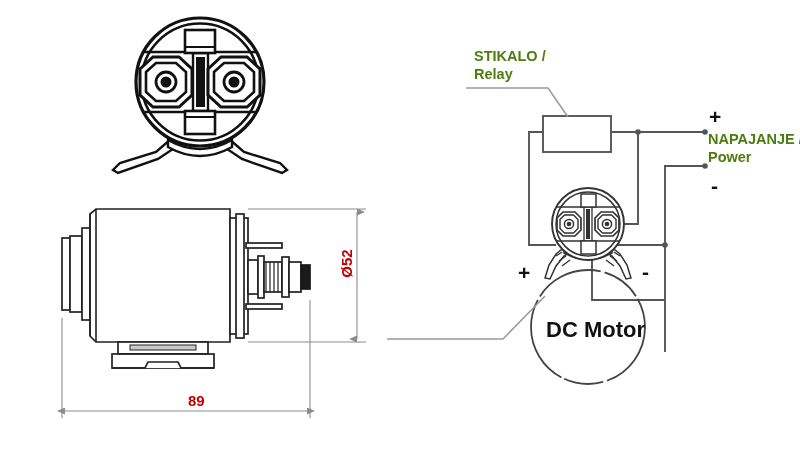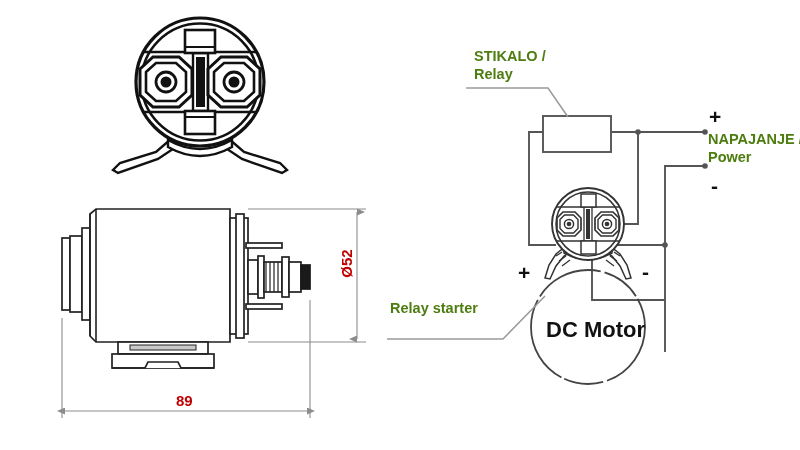--- a/index.html
+++ b/index.html
@@ -215,29 +215,28 @@
 
   <g stroke="#9a9a9a" stroke-width="1.5" fill="none">
     <path d="M466,88 L548,88 L568,117"></path>
     <path d="M387,339 L503,339 L545,296"></path>
   </g>
 
 </svg>
 
 <div class="dim dim-vert" style="left:326px;top:255px;width:40px;text-align:center;">Ø52</div>
 
-<div class="dim" style="left:176px;top:392px;">89</div>
+<div class="dim" style="left:188px;top:392px;">89</div>
 
 <div class="lbl lbl-red-17" style="left:474px;top:48px;">
   <div>STIKALO /</div>
   <div>Relay</div>
 </div>
 
 <div class="lbl lbl-red-17" style="left:390px;top:300px;">
-  <div>Relay starter</div>
 </div>
 
 <div class="lbl lbl-red-17" style="left:708px;top:131px;">
   <div>NAPAJANJE /</div>
   <div>Power</div>
 </div>
 
 <div class="blk sign" style="left:709px;top:105px;">+</div>
 <div class="blk sign" style="left:711px;top:174px;">-</div>
 <div class="blk sign" style="left:518px;top:261px;">+</div>

